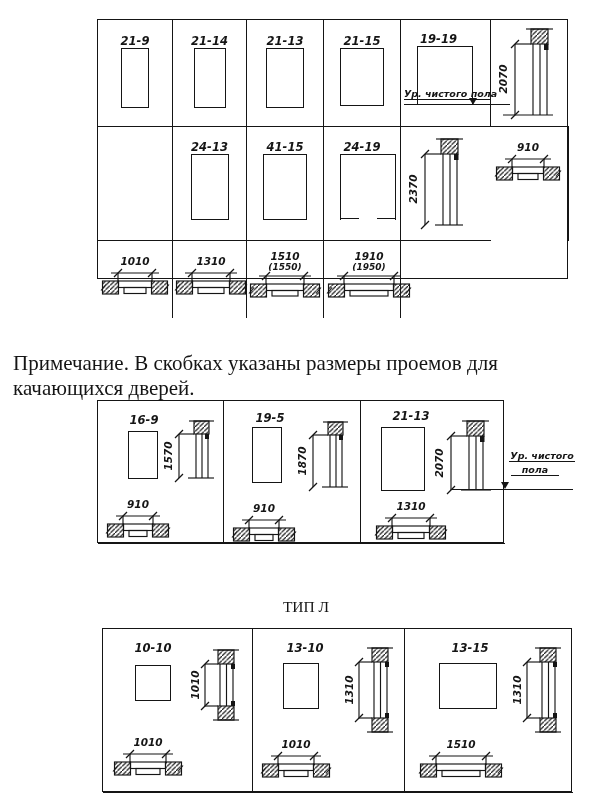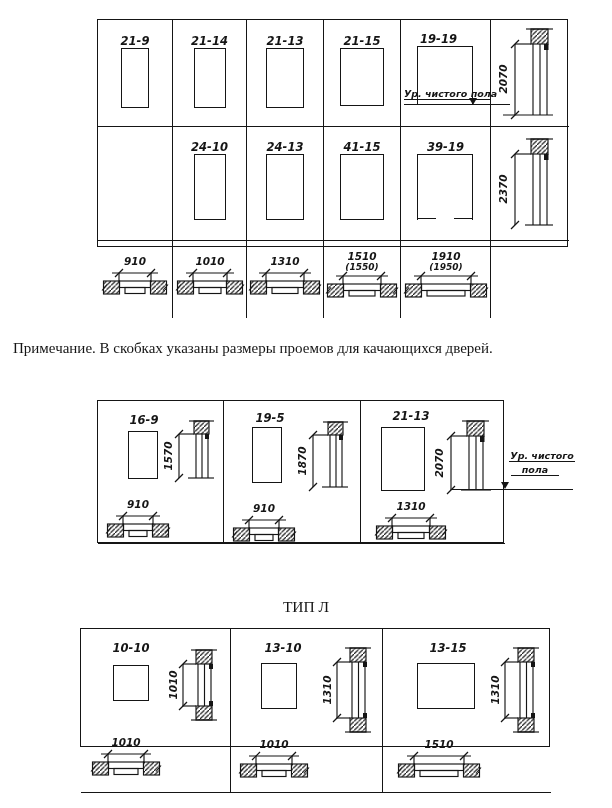--- a/index.html
+++ b/index.html
@@ -1,42 +1,42 @@
 <!DOCTYPE html>
 <html><head>
 <meta charset="utf-8">
 <style>
   *{margin:0;padding:0;box-sizing:border-box}
   html,body{background:#ffffff}
   body{width:612px;height:808px;overflow:hidden}
   .page{position:relative;width:612px;height:808px;background:#fff;color:#151515;
         font-family:"Liberation Serif",serif}
   .grid{position:absolute;display:grid;border:1.6px solid #151515;background:#fff}
-  .tg{left:97px;top:19px;width:471px;height:228px;
+  .tg{left:97px;top:19px;width:471px;height:260px;
       grid-template-columns:75px 74px 77px 77px 90px 78px;
       grid-template-rows:107px 114px 77px}
   .ts{left:97px;top:400px;width:407px;height:143px;
       grid-template-columns:126px 137px 144px;grid-template-rows:143px}
-  .tl{left:80px;top:628px;width:470px;height:119px;
+  .tl{left:102px;top:628px;width:470px;height:164px;
       grid-template-columns:150px 152px 168px;grid-template-rows:164px}
   .cell{position:relative;border-right:1.4px solid #151515;border-bottom:1.4px solid #151515}
   .lc{border-right:none}.lr{border-bottom:none}
   .dlabel{position:absolute;left:0;right:0;text-align:center;white-space:nowrap;
           font:italic 600 11.5px "DejaVu Sans",sans-serif;color:#151515}
   .drect{position:absolute;border:1.7px solid #151515}
   .abs{position:absolute}
   .fnote{font:italic 600 9.5px "DejaVu Sans",sans-serif;color:#151515;white-space:nowrap}
   .uline{border-bottom:1.4px solid #151515;text-align:center}
   svg{overflow:visible;position:absolute}
   svg line,svg path,svg rect{stroke:#151515;stroke-width:1.15;fill:none}
   svg rect.h{fill:url(#hp)}
   svg rect.f{fill:#151515;stroke:none}
   svg text{font:italic 600 10.5px "DejaVu Sans",sans-serif;fill:#151515;stroke:none}
   svg text.sm{font-size:9px}
-  .note{position:absolute;left:13px;top:340px;font-size:15px}
+  .note{position:absolute;left:13px;top:351px;font-size:21px}
   .h1{position:absolute;left:0;width:612px;text-align:center;font-size:15.5px}
   .sq{text-decoration:underline;text-decoration-style:wavy;text-decoration-color:#44a046;
       text-decoration-thickness:1px;text-underline-offset:3px}
   .tri{width:0;height:0;border-left:4.5px solid transparent;border-right:4.5px solid transparent;
        border-top:7px solid #151515}
 </style>
 </head>
 <body>
 
 <svg width="0" height="0" style="position:absolute">
@@ -86,33 +86,29 @@
         <line x1="14" y1="18" x2="14" y2="89"></line>
           <path d="M14,18 H30"></path>
         <line x1="10" y1="22" x2="18" y2="14"></line>
           <line x1="10" y1="93" x2="18" y2="85"></line>
         <text transform="translate(6,53) rotate(-90)" text-anchor="middle">2070</text>
       </svg>
     </div>
 
     <div class="cell"></div>
     <div class="cell">
-      <div class="dlabel" style="top:13px">24-10</div>
-      <div class="drect" style="left:50%;margin-left:-16px;top:27px;width:32px;height:66px"></div>
-    </div>
-    <div class="cell">
       <div class="dlabel" style="top:13px">24-13</div>
       <div class="drect" style="left:50%;margin-left:-19px;top:27px;width:38px;height:66px"></div>
     </div>
     <div class="cell">
       <div class="dlabel" style="top:13px">41-15</div>
       <div class="drect" style="left:50%;margin-left:-22px;top:27px;width:44px;height:66px"></div>
     </div>
     <div class="cell">
-      <div class="dlabel" style="top:13px">39-19</div>
+      <div class="dlabel" style="top:13px">24-19</div>
       <div class="abs" style="left:16px;top:27px;width:56px;height:66px;border:1.7px solid #151515;border-bottom:none"></div>
       <div class="abs" style="left:16px;top:91.3px;width:19px;border-top:1.7px solid #151515"></div>
       <div class="abs" style="left:53px;top:91.3px;width:19px;border-top:1.7px solid #151515"></div>
     </div>
     <div class="cell lc">
       <svg width="56" height="96" viewBox="0 0 56 96" style="left:10px;top:9px">
         <path d="M25,3 H52"></path>
           <rect class="h" x="30" y="3" width="17" height="15"></rect>
         <rect class="f" x="43" y="18" width="4.5" height="6"></rect>
         <line x1="32" y1="18" x2="32" y2="89"></line>

